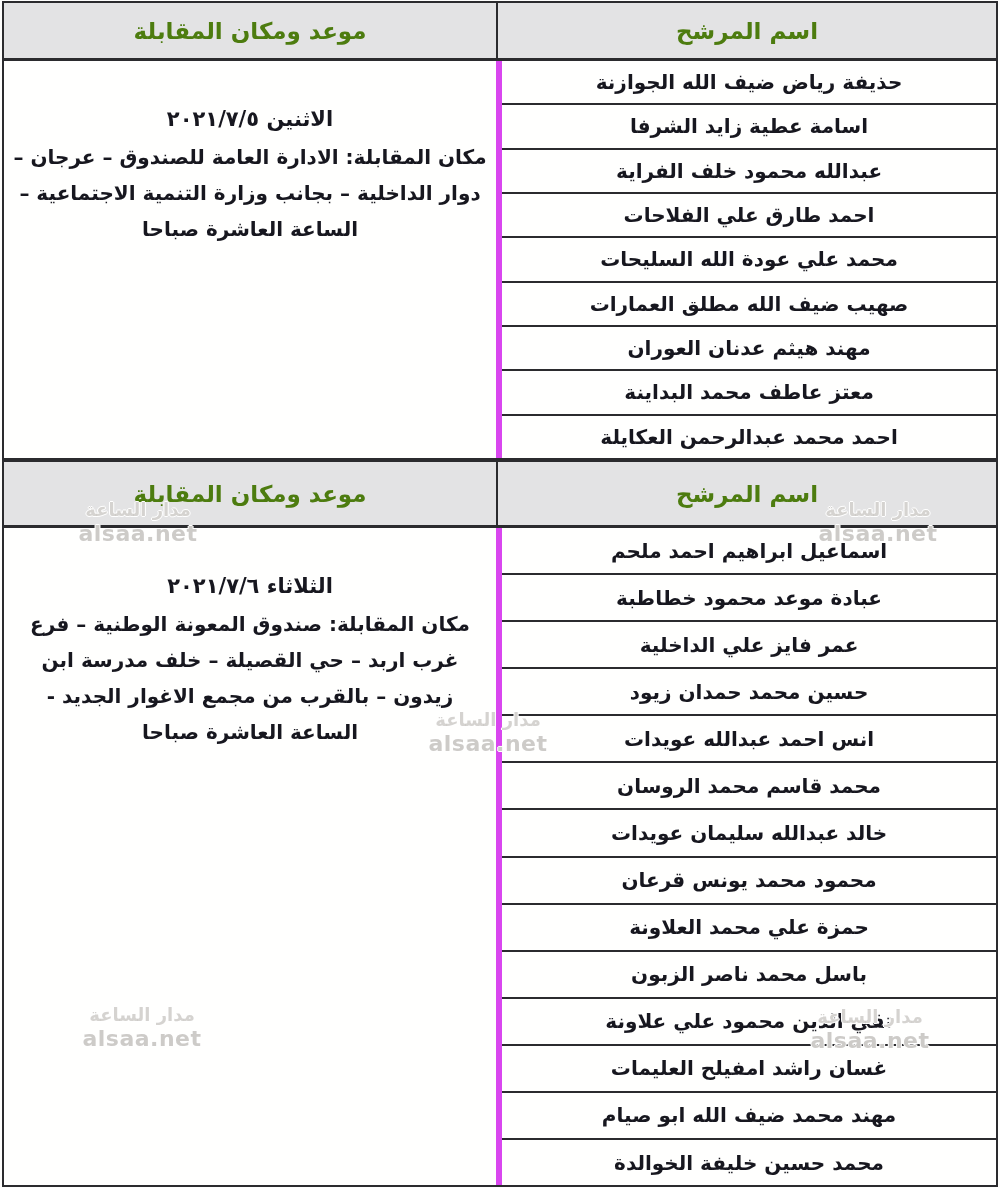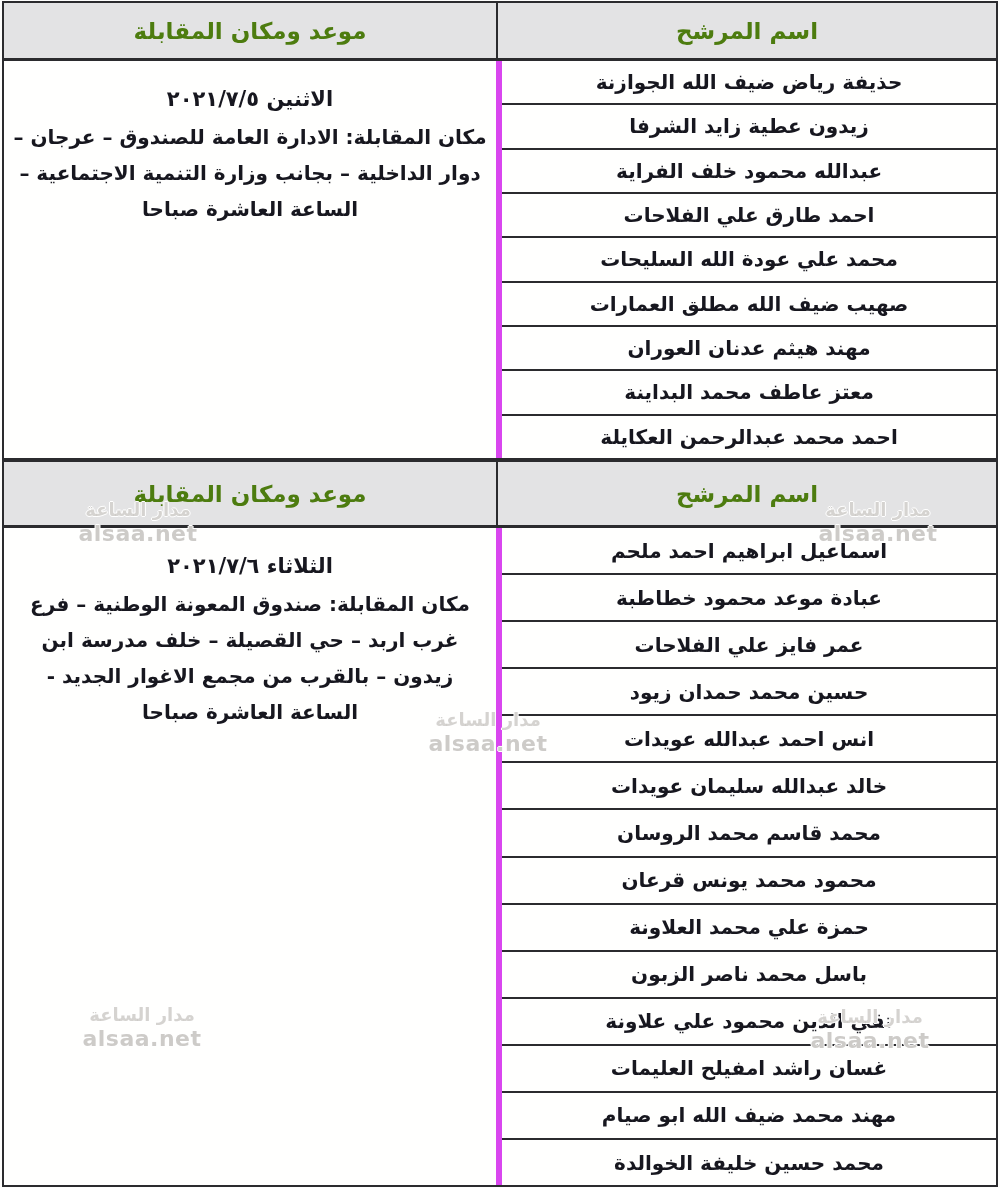--- a/index.html
+++ b/index.html
@@ -41,21 +41,21 @@
   }
   .row{
     flex:1;display:flex;align-items:center;justify-content:center;
     border-bottom:2.5px solid #2b2b2e;
     font-weight:bold;font-size:20px;color:#17171f;
     padding:0 8px;
   }
   .row:last-child{border-bottom:none;}
   .sched{
     width:49.6%;box-sizing:border-box;
-    padding:26px 7px 0;text-align:center;color:#17171f;
+    padding:26px 7px 0;text-align:center;color:#17171f;margin-top:20px;
   }
   .sched .date{font-weight:bold;font-size:21px;margin:0 0 8px;}
   .sched .loc{font-weight:bold;font-size:20px;line-height:1.8;margin:0;}
   
   .wm{
     position:absolute;z-index:6;width:140px;text-align:center;
     pointer-events:none;direction:rtl;line-height:1.15;
   }
   .wm .l1{
     display:block;font-size:18px;font-weight:bold;
@@ -82,21 +82,21 @@
     <div class="hdr">
       <div class="h col-names">اسم المرشح</div>
       <div class="h col-sched">موعد ومكان المقابلة</div>
     </div>
     <div class="body">
       <div class="names" id="names-0">
           <div class="row">
             <span>حذيفة رياض ضيف الله الجوازنة</span>
           </div>
           <div class="row">
-            <span>زيدون عطية زايد الشرفا</span>
+            <span>اسامة عطية زايد الشرفا</span>
           </div>
           <div class="row">
             <span>عبدالله محمود خلف الفراية</span>
           </div>
           <div class="row">
             <span>احمد طارق علي الفلاحات</span>
           </div>
           <div class="row">
             <span>محمد علي عودة الله السليحات</span>
           </div>
@@ -127,33 +127,33 @@
     </div>
     <div class="body">
       <div class="names" id="names-1">
           <div class="row">
             <span>اسماعيل ابراهيم احمد ملحم</span>
           </div>
           <div class="row">
             <span>عبادة موعد محمود خطاطبة</span>
           </div>
           <div class="row">
-            <span>عمر فايز علي الفلاحات</span>
+            <span>عمر فايز علي الداخلية</span>
           </div>
           <div class="row">
             <span>حسين محمد حمدان زيود</span>
           </div>
           <div class="row">
             <span>انس احمد عبدالله عويدات</span>
           </div>
           <div class="row">
+            <span>محمد قاسم محمد الروسان</span>
+          </div>
+          <div class="row">
             <span>خالد عبدالله سليمان عويدات</span>
-          </div>
-          <div class="row">
-            <span>محمد قاسم محمد الروسان</span>
           </div>
           <div class="row">
             <span>محمود محمد يونس قرعان</span>
           </div>
           <div class="row">
             <span>حمزة علي محمد العلاونة</span>
           </div>
           <div class="row">
             <span>باسل محمد ناصر الزبون</span>
           </div>

